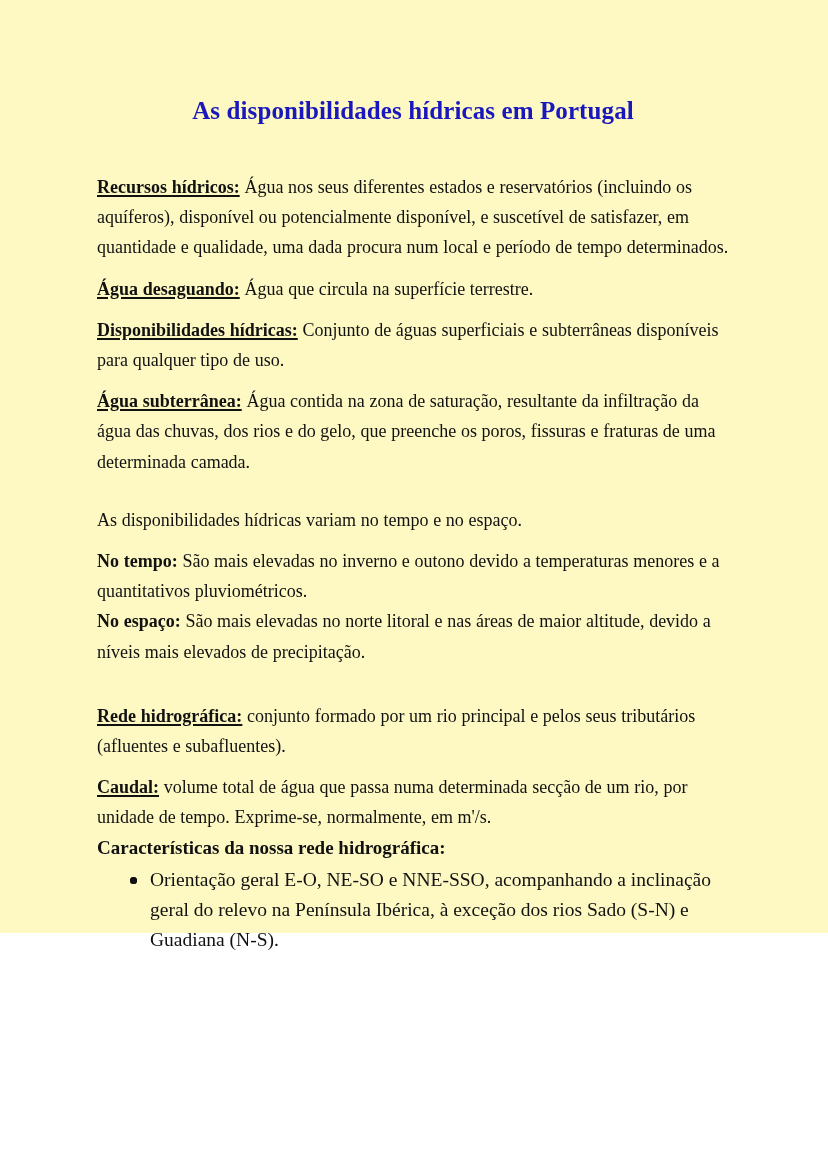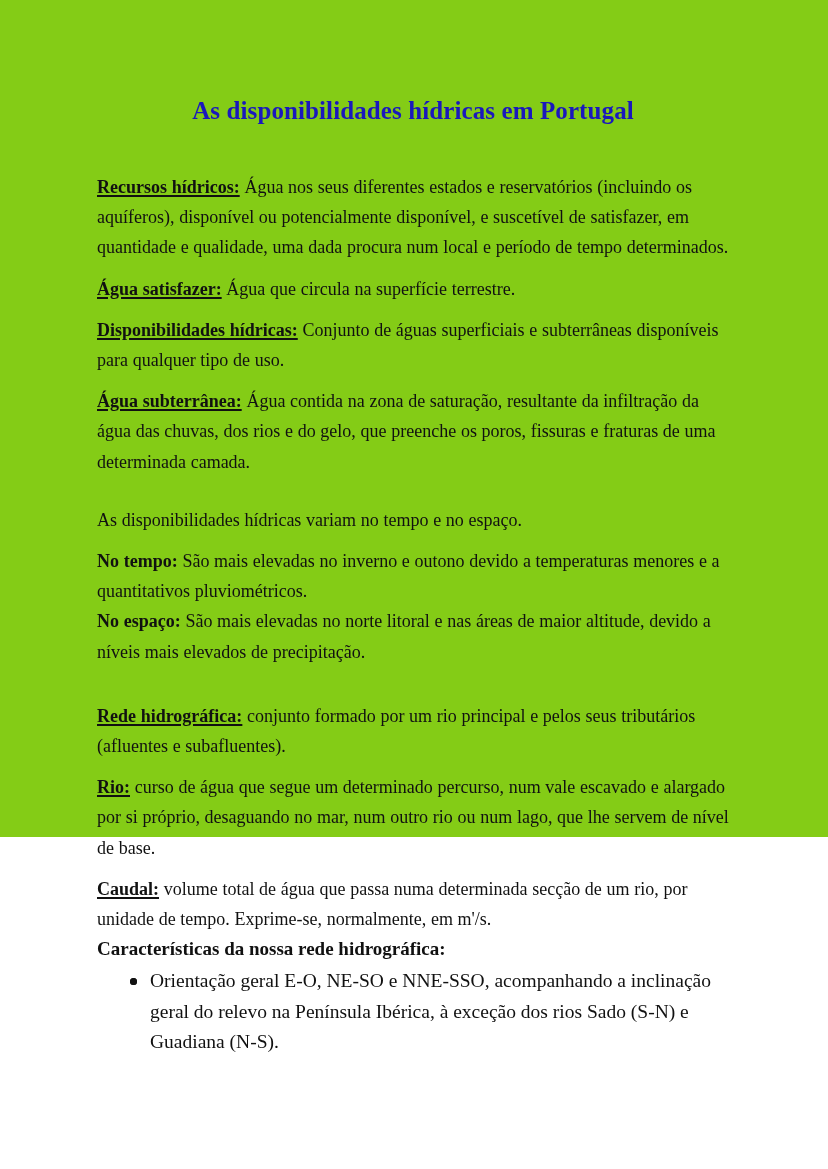--- a/index.html
+++ b/index.html
@@ -15,22 +15,22 @@
     overflow: hidden;
     font-family: "Liberation Serif", "DejaVu Serif", serif;
     color: #111111;
     -webkit-font-smoothing: antialiased;
   }
   .page {
     position: absolute;
     left: 0;
     top: 0;
     width: 828px;
-    height: 837px;
-    background: #84cc16;
+    height: 933px;
+    background: #fef9c3;
   }
   .content {
     position: absolute;
     left: 97px;
     top: 96px;
     width: 632px;
   }
   .doc-title {
     font-size: 25px;
     font-weight: bold;
@@ -100,21 +100,21 @@
 <div class="page">
   <div class="content">
 
     <h1 class="doc-title">As disponibilidades hídricas em Portugal</h1>
 
     <p class="para">
       <span class="term">Recursos hídricos:</span><span> Água nos seus diferentes estados e reservatórios (incluindo os aquíferos), disponível ou potencialmente disponível, e suscetível de satisfazer, em quantidade e qualidade, uma dada procura num local e período de tempo determinados.</span>
     </p>
 
     <p class="para">
-      <span class="term">Água satisfazer:</span><span> Água que circula na superfície terrestre.</span>
+      <span class="term">Água desaguando:</span><span> Água que circula na superfície terrestre.</span>
     </p>
 
     <p class="para">
       <span class="term">Disponibilidades hídricas:</span><span> Conjunto de águas superficiais e subterrâneas disponíveis para qualquer tipo de uso.</span>
     </p>
 
     <p class="para">
       <span class="term">Água subterrânea:</span><span> Água contida na zona de saturação, resultante da infiltração da água das chuvas, dos rios e do gelo, que preenche os poros, fissuras e fraturas de uma determinada camada.</span>
     </p>
 
@@ -125,23 +125,20 @@
     </p>
 
     <p class="para">
       <span class="term-plain">No espaço:</span><span> São mais elevadas no norte litoral e nas áreas de maior altitude, devido a níveis mais elevados de precipitação.</span>
     </p>
 
     <p class="para gap-large">
       <span class="term">Rede hidrográfica:</span><span> conjunto formado por um rio principal e pelos seus tributários (afluentes e subafluentes).</span>
     </p>
 
-    <p class="para">
-      <span class="term">Rio:</span><span> curso de água que segue um determinado percurso, num vale escavado e alargado por si próprio, desaguando no mar, num outro rio ou num lago, que lhe servem de nível de base.</span>
-    </p>
 
     <p class="para tight">
       <span class="term">Caudal:</span><span> volume total de água que passa numa determinada secção de um rio, por unidade de tempo. Exprime-se, normalmente, em m'/s.</span>
     </p>
 
     <p class="heading-inline">Características da nossa rede hidrográfica:</p>
 
     <ul class="bullets">
       <li>
         <span class="dot"></span>

